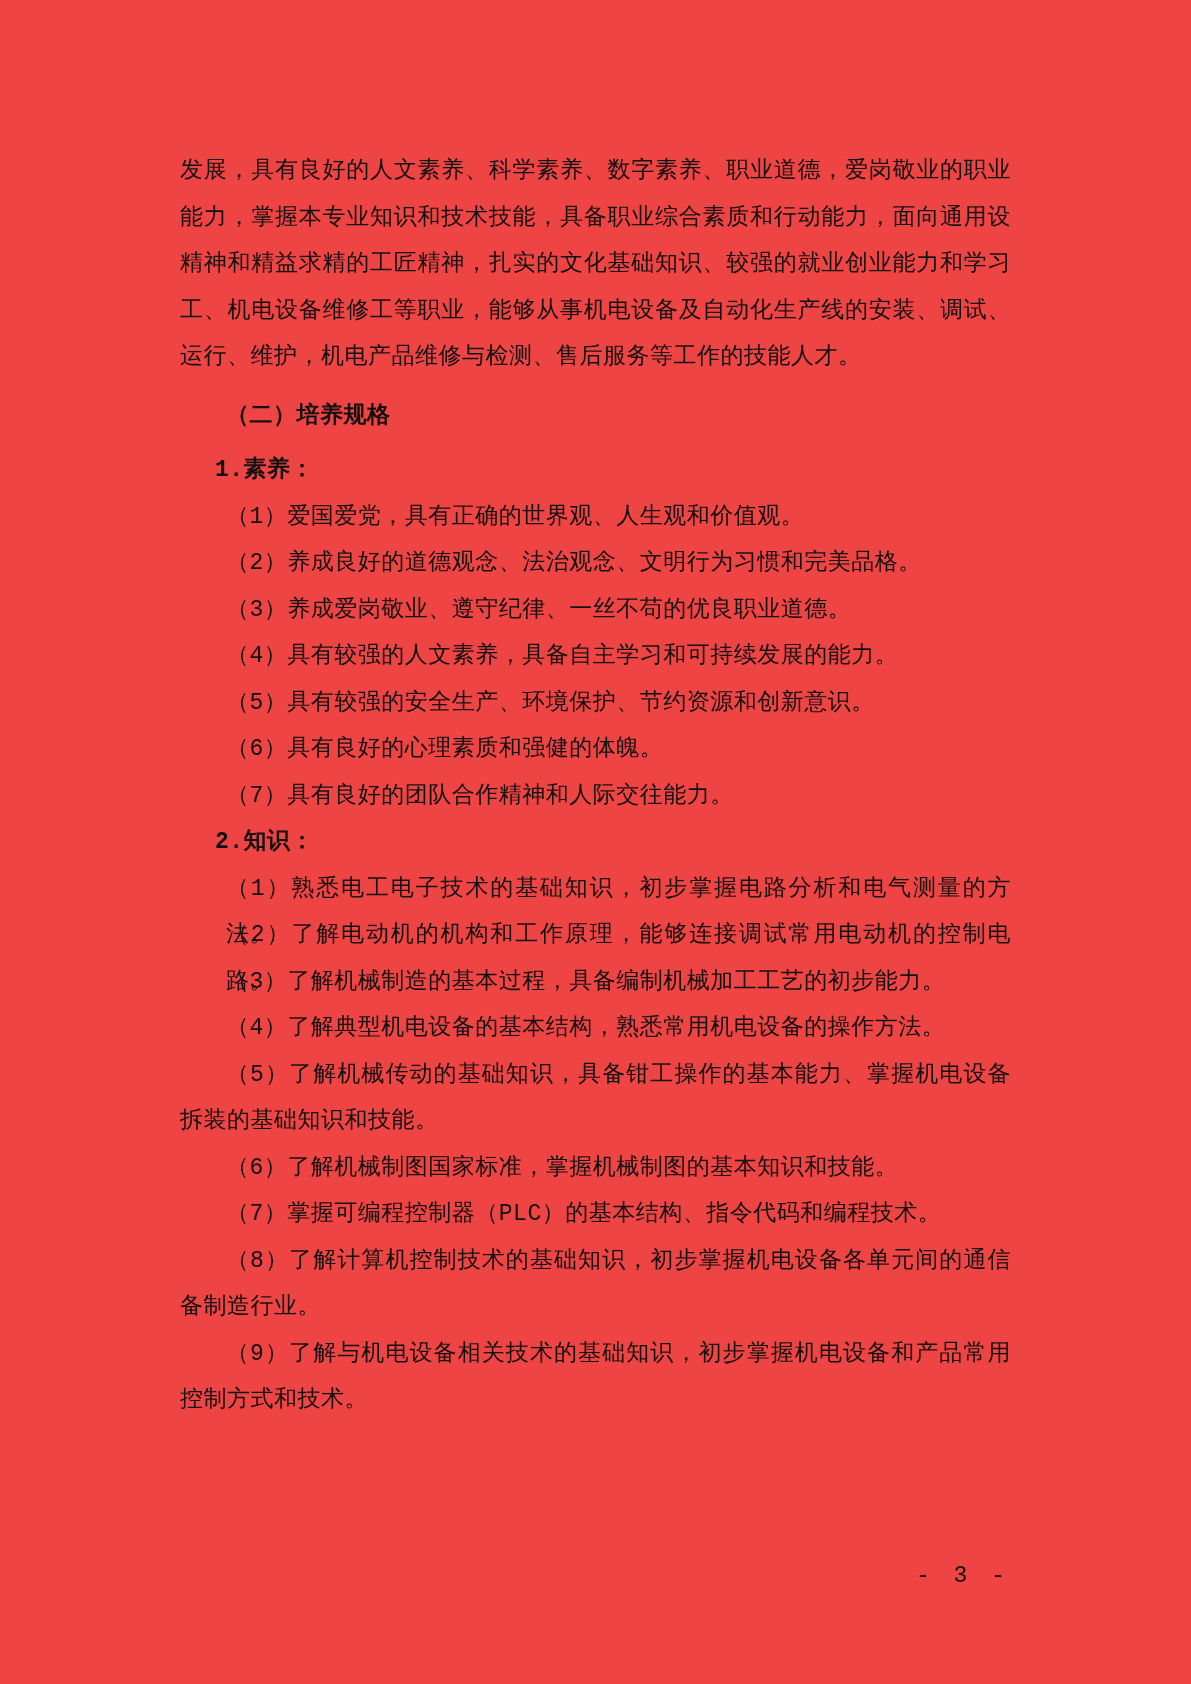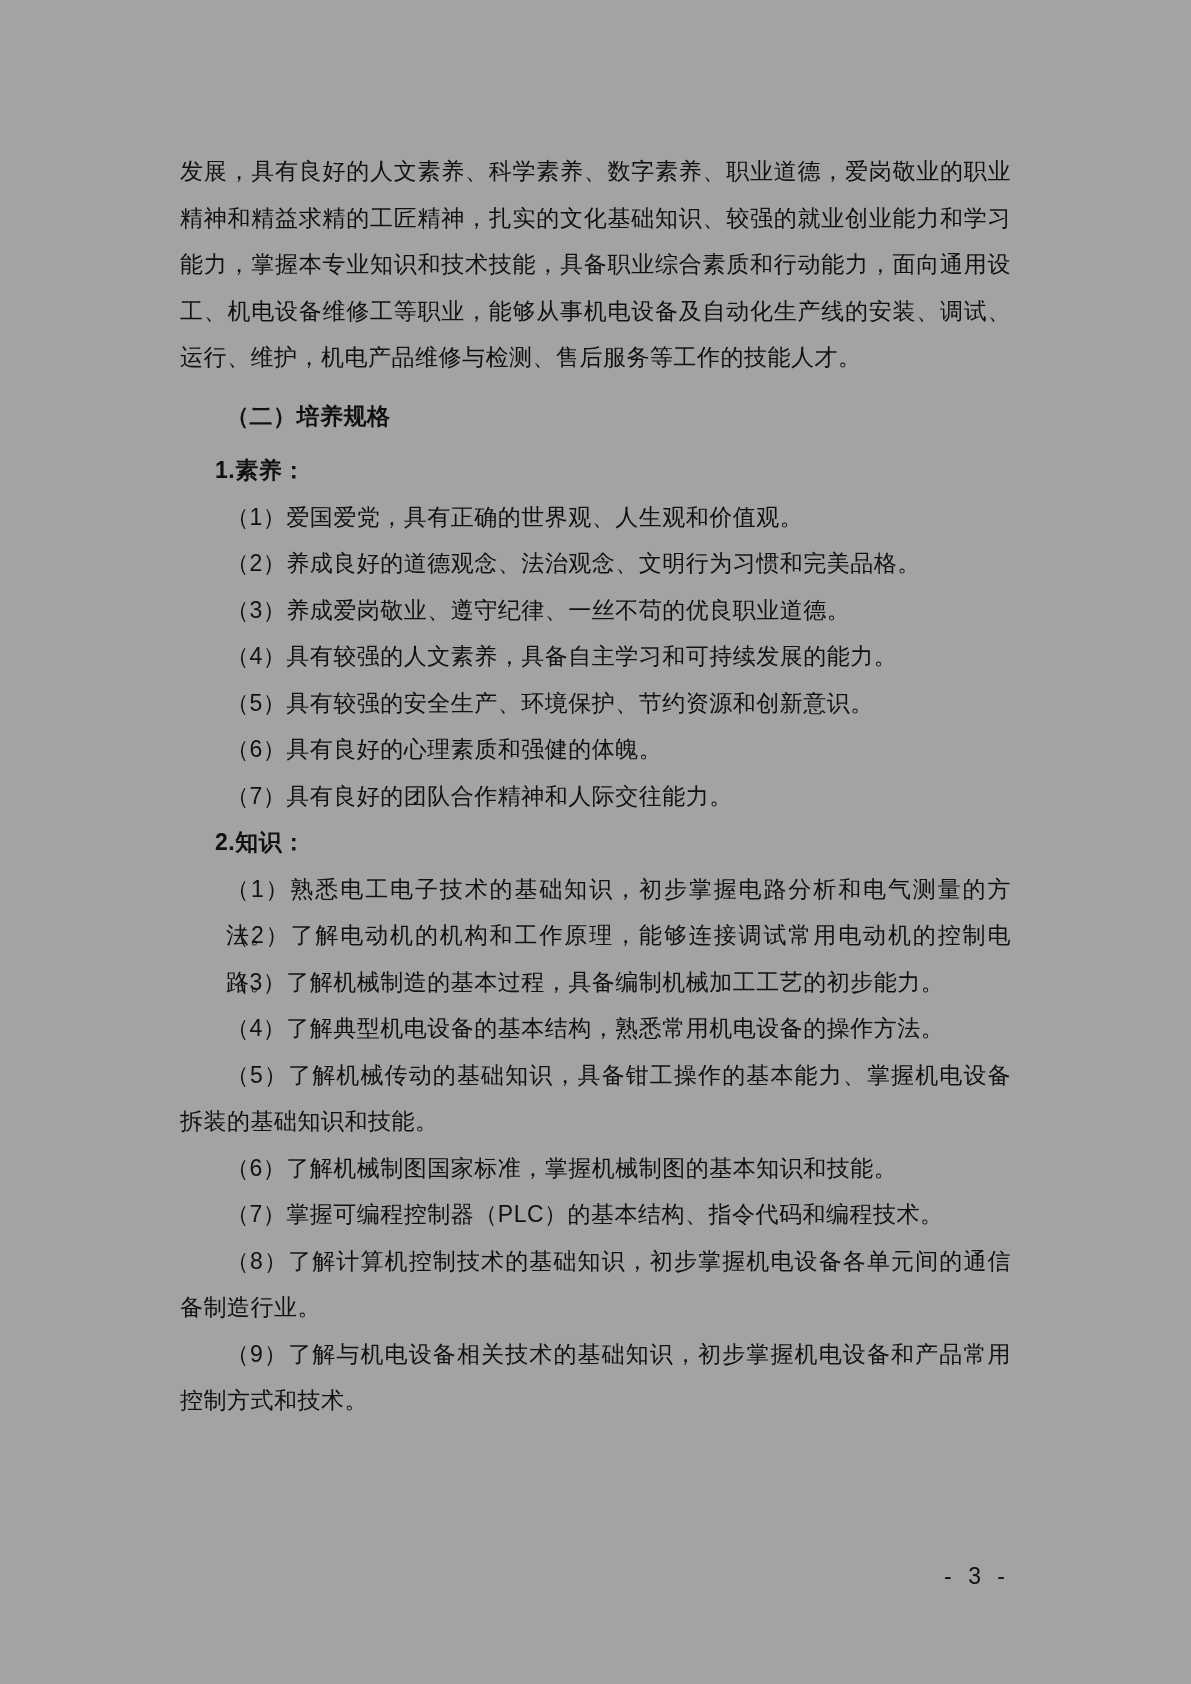--- a/index.html
+++ b/index.html
@@ -4,23 +4,23 @@
 <style>
   html, body {
     margin: 0;
     padding: 0;
     background: #ffffff;
   }
   .page {
     position: relative;
     width: 1191px;
     height: 1684px;
-    background: #a3a3a3;
+    background: #ef4444;
     color: #111111;
-    font-family: Liberation Sans, sans-serif;
+    font-family: Liberation Mono, monospace;
     overflow: hidden;
   }
   .content {
     position: absolute;
     left: 180px;
     top: 148px;
     width: 831px;
   }
   .line {
     height: 46.5px;
@@ -57,22 +57,22 @@
     color: #111111;
   }
 </style>
 </head>
 <body>
 
 <div class="page">
   <div class="content">
 
     <div class="line fill">发展，具有良好的人文素养、科学素养、数字素养、职业道德，爱岗敬业的职业</div>
+    <div class="line fill">能力，掌握本专业知识和技术技能，具备职业综合素质和行动能力，面向通用设</div>
     <div class="line fill">精神和精益求精的工匠精神，扎实的文化基础知识、较强的就业创业能力和学习</div>
-    <div class="line fill">能力，掌握本专业知识和技术技能，具备职业综合素质和行动能力，面向通用设</div>
     <div class="line fill">工、机电设备维修工等职业，能够从事机电设备及自动化生产线的安装、调试、</div>
     <div class="line">运行、维护，机电产品维修与检测、售后服务等工作的技能人才。</div>
 
     <div class="line bold indent h-section">（二）培养规格</div>
 
     <div class="line bold indent-num">1.素养：</div>
     <div class="line indent">（1）爱国爱党，具有正确的世界观、人生观和价值观。</div>
     <div class="line indent">（2）养成良好的道德观念、法治观念、文明行为习惯和完美品格。</div>
     <div class="line indent">（3）养成爱岗敬业、遵守纪律、一丝不苟的优良职业道德。</div>
     <div class="line indent">（4）具有较强的人文素养，具备自主学习和可持续发展的能力。</div>

